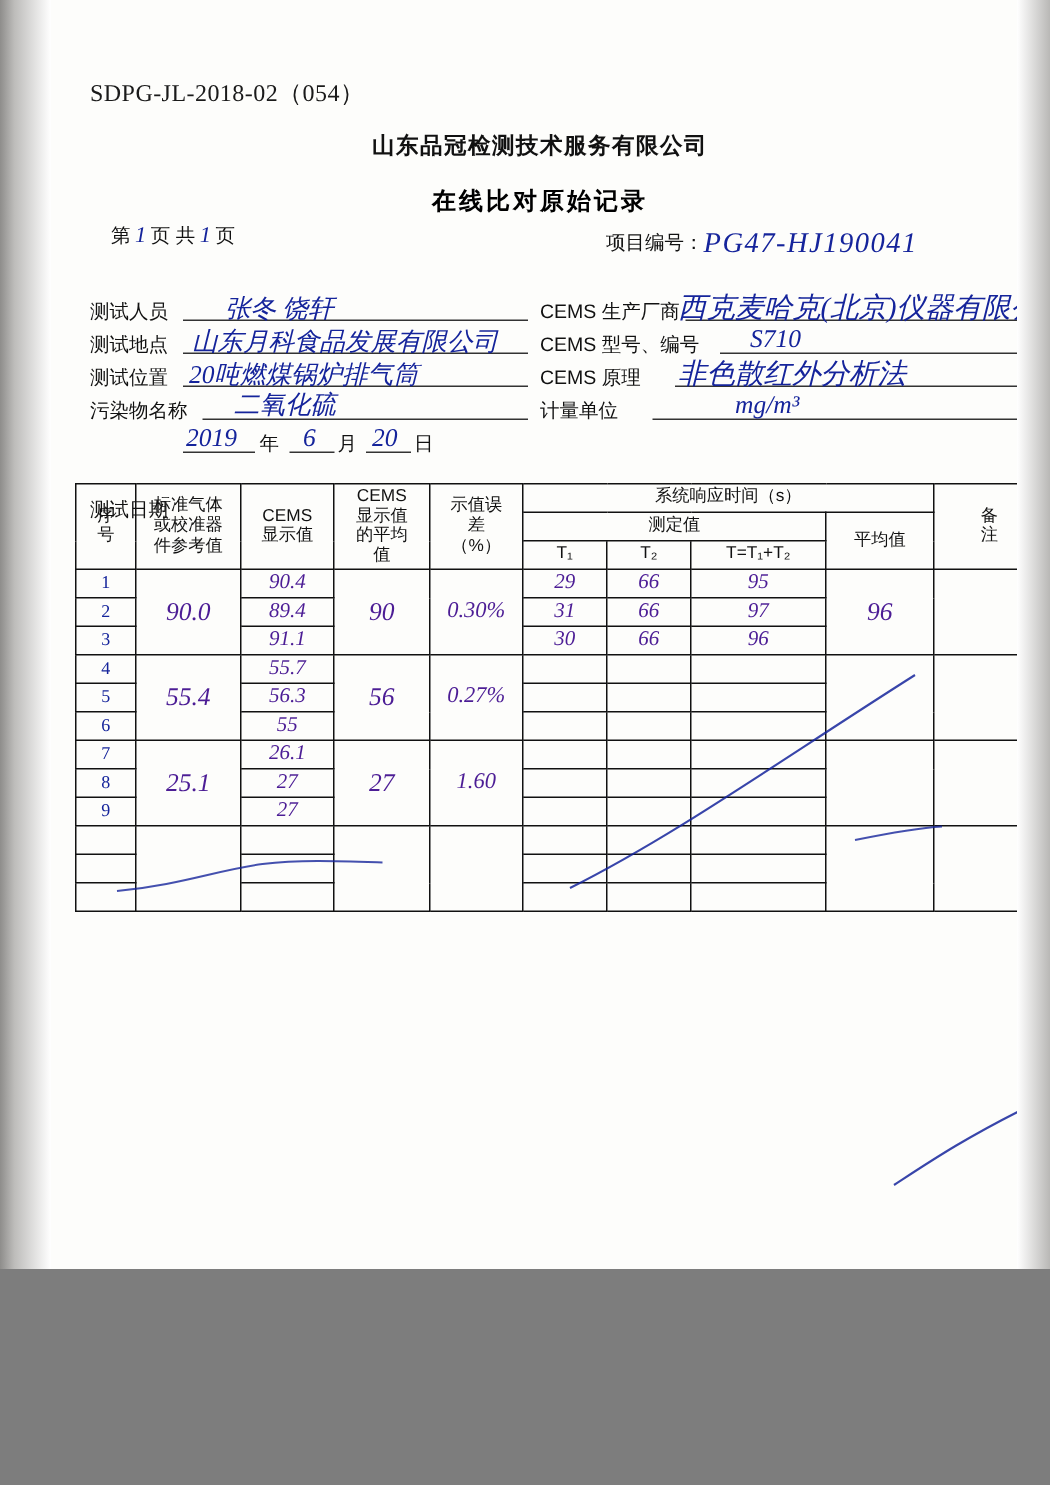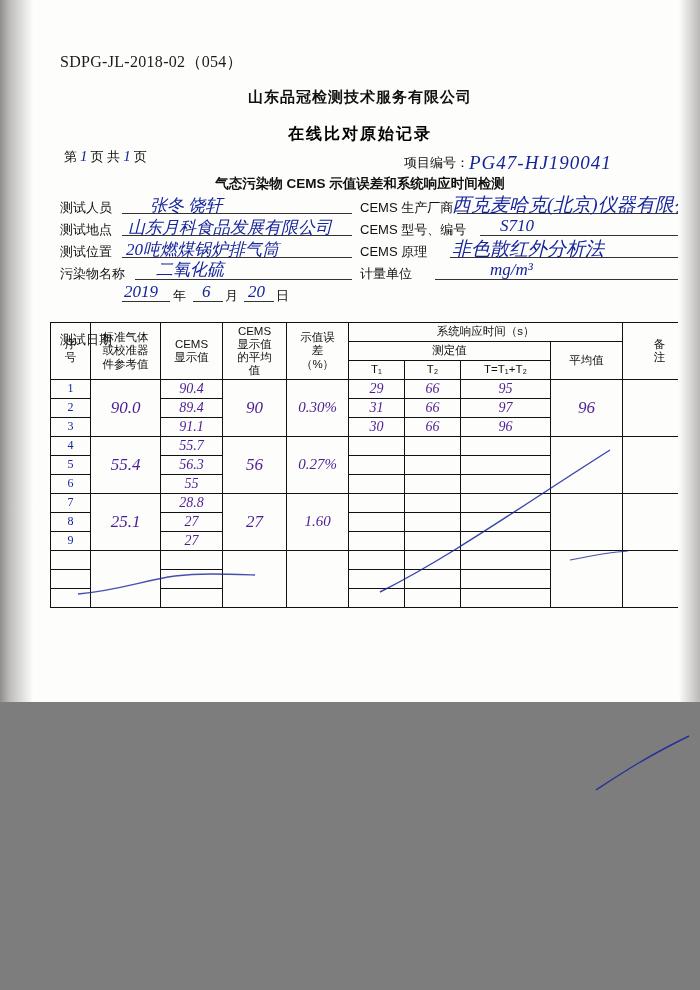--- a/index.html
+++ b/index.html
@@ -9,21 +9,21 @@
   }
   body {
     width: 700px;
     height: 990px;
     font-family: "Liberation Sans", sans-serif;
     overflow: hidden;
   }
   .page {
     position: relative;
     width: 700px;
-    height: 702px;
+    height: 846px;
     background: #ffffff;
     box-sizing: border-box;
   }
   
   .page::before {
     content: "";
     position: absolute;
     left: 0; top: 0; bottom: 0;
     width: 34px;
     background: linear-gradient(to right, #8e8d8b 0%, #bdbcba 28%, #ffffff 100%);
@@ -71,21 +71,21 @@
     left: 0;
     right: 0;
     text-align: center;
     font-size: 16px;
     font-weight: bold;
     color: #000000;
     letter-spacing: 2px;
   }
   .page-no {
     position: absolute;
-    left: 30px;
+    left: 40px;
     top: 148px;
     font-size: 13px;
     color: #111;
   }
   .page-no .hw {
     font-family: "Liberation Serif", serif;
     font-size: 15px;
     padding: 0 3px;
   }
   .proj-no {
@@ -226,21 +226,20 @@
     <div class="rec-title">在线比对原始记录</div>
 
     <div class="page-no">
       <span>第</span><span class="hw">1</span><span>页  共</span><span class="hw">1</span><span>页</span>
     </div>
 
     <div class="proj-no">
       <span>项目编号：</span><span class="hw">PG47-HJ190041</span>
     </div>
 
-    <div class="sub-title">气态污染物 CEMS 示值误差和系统响应时间检测</div>
 
     <div class="fields">
 
       <div class="frow">
         <span class="flabel" style="left:0; top:3px;">测试人员</span>
         <span class="fline" style="left:62px; top:0; width:230px;"></span>
         <span class="fval" style="left:90px; top:-2px;">张冬  饶轩</span>
 
         <span class="flabel" style="left:300px; top:3px;">CEMS 生产厂商</span>
         <span class="fline" style="left:397px; top:0; width:230px;"></span>
@@ -396,21 +395,21 @@
         <td><span class="seqnum">6</span></td>
         <td><span class="cellhw sm">55</span></td>
         <td></td>
         <td></td>
         <td></td>
       </tr>
 
       <tr class="datarow">
         <td><span class="seqnum">7</span></td>
         <td rowspan="3"><span class="cellhw">25.1</span></td>
-        <td><span class="cellhw sm">28.8</span></td>
+        <td><span class="cellhw sm">26.1</span></td>
         <td rowspan="3"><span class="cellhw">27</span></td>
         <td rowspan="3"><span class="cellhw md">1.60</span></td>
         <td></td>
         <td></td>
         <td></td>
         <td rowspan="3"></td>
         <td rowspan="3"></td>
       </tr>
       <tr class="datarow">
         <td><span class="seqnum">8</span></td>

